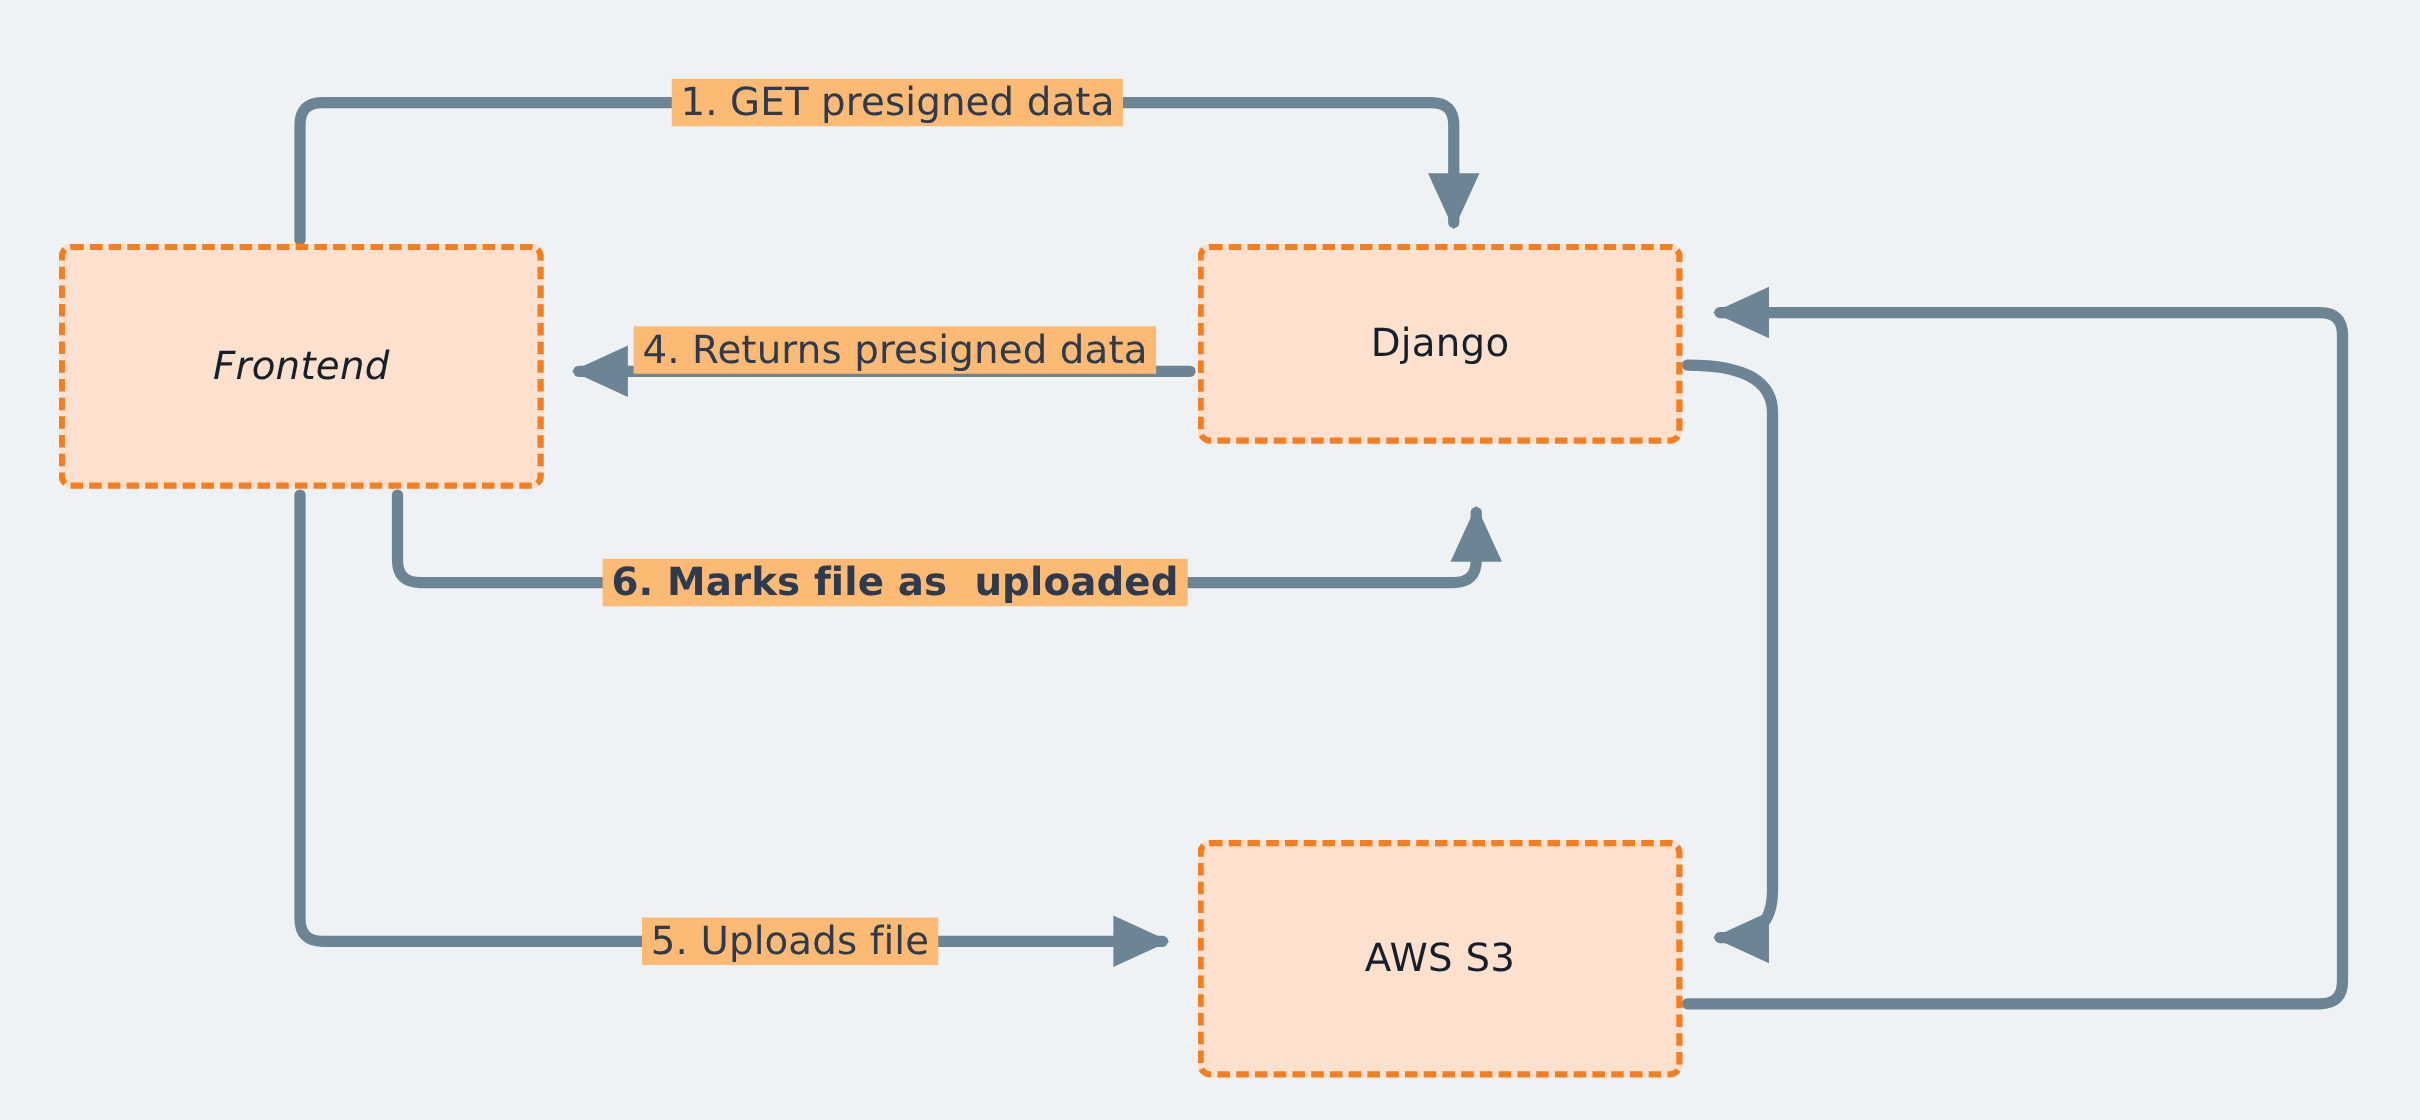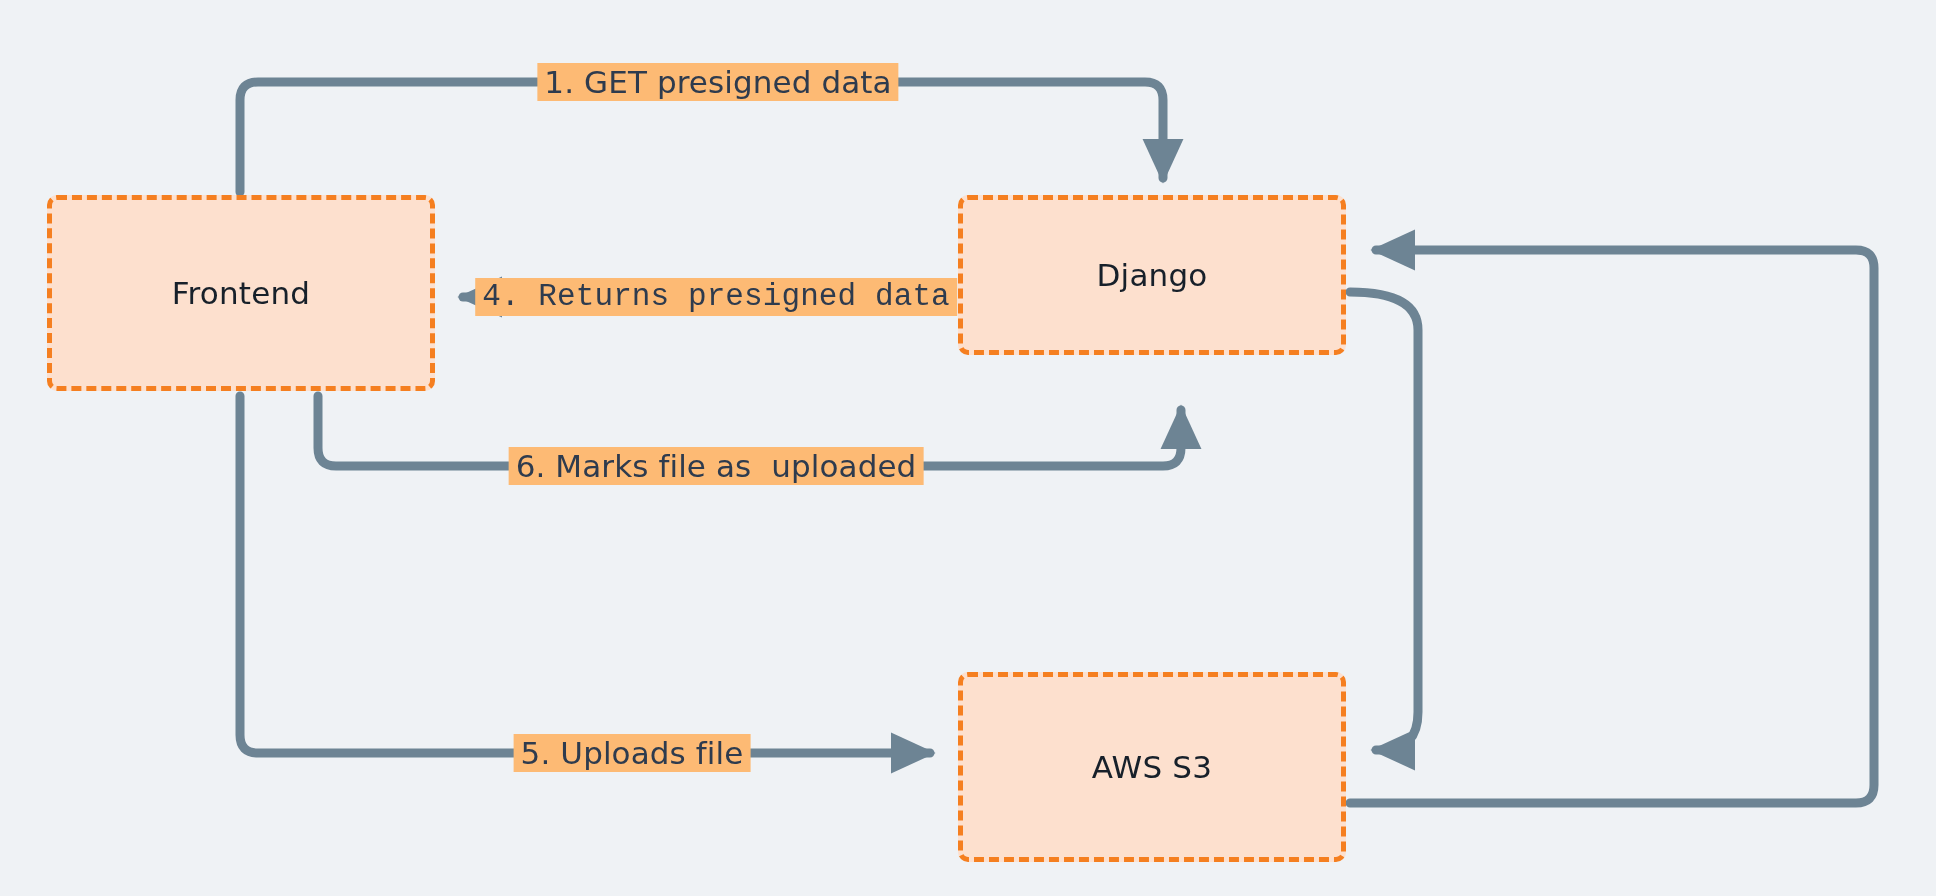--- a/index.html
+++ b/index.html
@@ -73,35 +73,35 @@
       <path d="M 1350 803 L 1856 803 Q 1874 803 1874 785 L 1874 268 Q 1874 250 1856 250 L 1376 250" marker-end="url(#arrow)"></path>
 
       <path d="M 952 297 L 463 297" marker-end="url(#arrow)"></path>
 
       <path d="M 240 396 L 240 735 Q 240 753 258 753 L 930 753" marker-end="url(#arrow)"></path>
 
       <path d="M 318 396 L 318 448 Q 318 466 336 466 L 1163 466 Q 1181 466 1181 448 L 1181 410" marker-end="url(#arrow)"></path>
     </g>
   </svg>
 
-  <div class="node" style="left:47px; top:195px; width:388px; height:196px;">
+  <div class="node" style="left:47px; top:195px; width:388px; height:196px;font-style:italic;">
     <span class="node-label">Frontend</span>
   </div>
 
   <div class="node" style="left:958px; top:195px; width:388px; height:160px;">
     <span class="node-label">Django</span>
   </div>
 
   <div class="node" style="left:958px; top:655px; width:388px; height:190px;margin-top:17px;">
     <span class="node-label">AWS S3</span>
   </div>
 
   <div class="edge-label" style="left:718px; top:82px;">1. GET presigned data</div>
 
 
 
-  <div class="edge-label" style="left:716px; top:297px;font-family:Liberation Mono, monospace;">4. Returns presigned data</div>
+  <div class="edge-label" style="left:716px; top:280px;">4. Returns presigned data</div>
 
   <div class="edge-label" style="left:632px; top:753px;">5. Uploads file</div>
 
-  <div class="edge-label" style="left:716px; top:466px;">6. Marks file as  uploaded</div>
+  <div class="edge-label" style="left:716px; top:466px;font-weight:bold;">6. Marks file as  uploaded</div>
 
 </div>
 
 </body></html>

